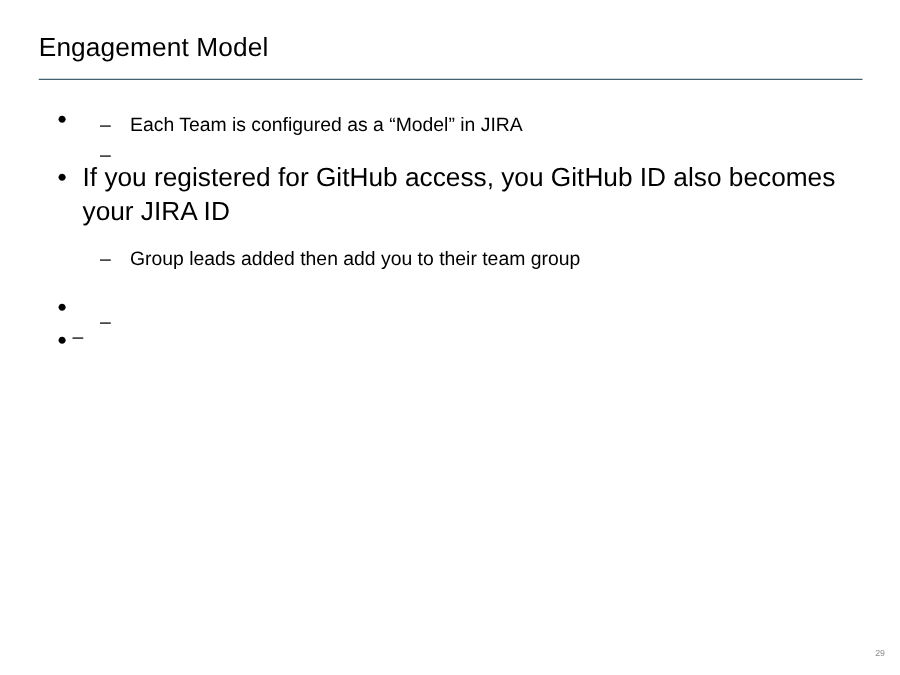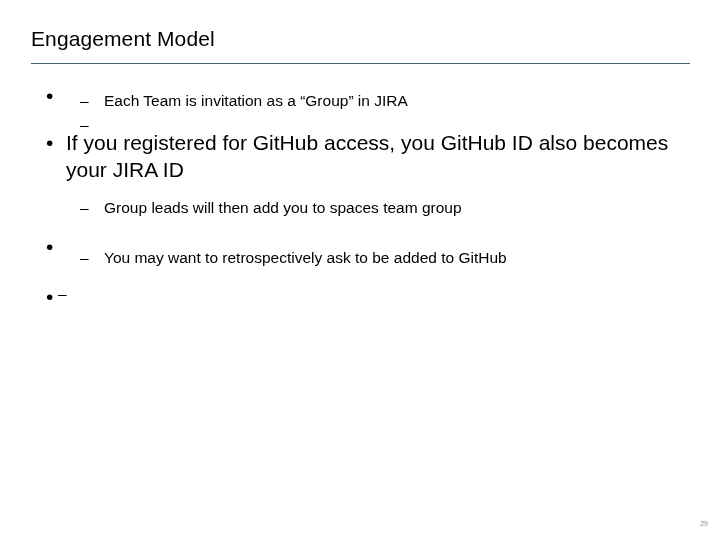--- a/index.html
+++ b/index.html
@@ -138,52 +138,51 @@
   <div class="body-block">
 
     <div class="row l1">
       <span class="mark">•</span>
     </div>
 
     <div class="gap-sm"></div>
 
     <div class="row l2">
       <span class="mark">–</span>
-      <span>Each Team is invitation as a “Group” in JIRA</span>
+      <span>Each Team is configured as a “Model” in JIRA</span>
     </div>
 
     <div class="row l2">
       <span class="mark">–</span>
     </div>
 
     <div class="gap-lg"></div>
 
     <div class="row l1">
       <span class="mark">•</span>
       <span>If you registered for GitHub access, you GitHub ID also becomes your JIRA ID</span>
     </div>
 
     <div class="gap-md"></div>
 
     <div class="row l2">
       <span class="mark">–</span>
-      <span>Group leads will then add you to spaces team group</span>
+      <span>Group leads added then add you to their team group</span>
     </div>
 
     <div class="gap-md"></div>
 
     <div class="row l1">
       <span class="mark">•</span>
     </div>
 
     <div class="gap-md"></div>
 
     <div class="row l2">
       <span class="mark">–</span>
-      <span>You may want to retrospectively ask to be added to GitHub</span>
     </div>
 
     <div class="gap-md"></div>
 
     <div class="row l1">
       <span class="mark">•</span>
     </div>
 
     <div class="row l2b">
       <span class="mark">–</span>

